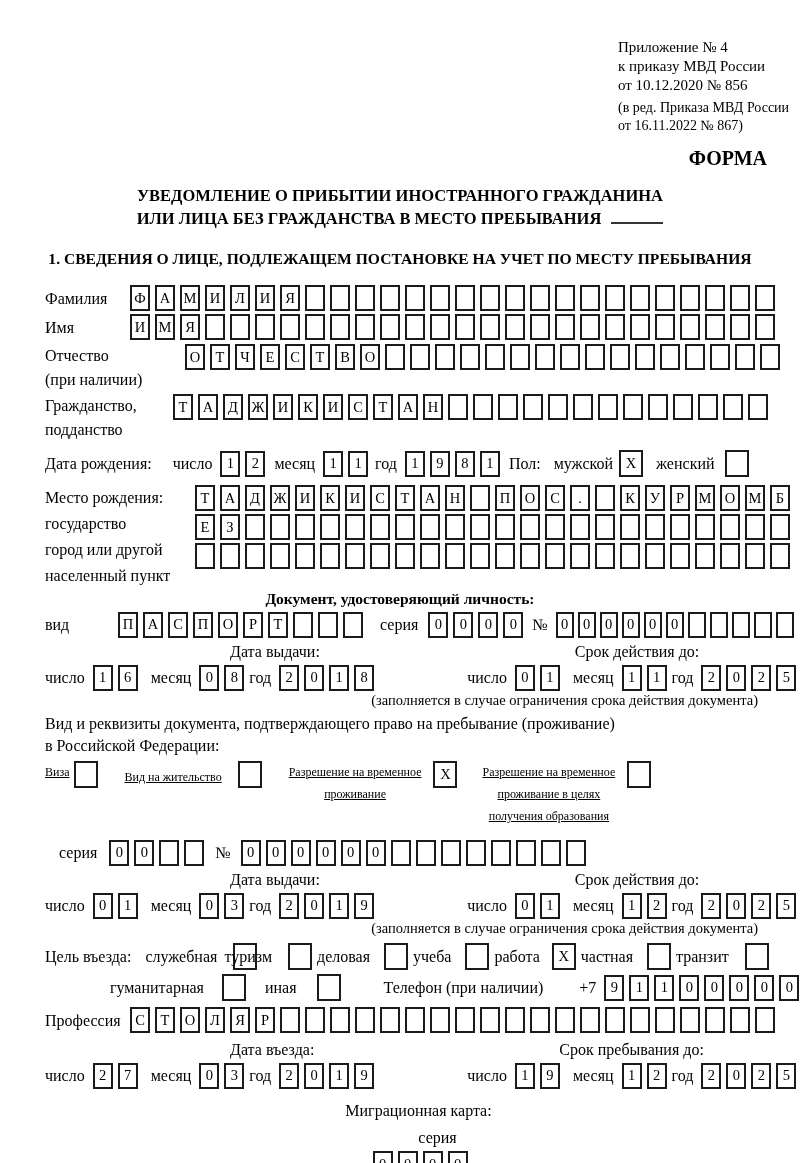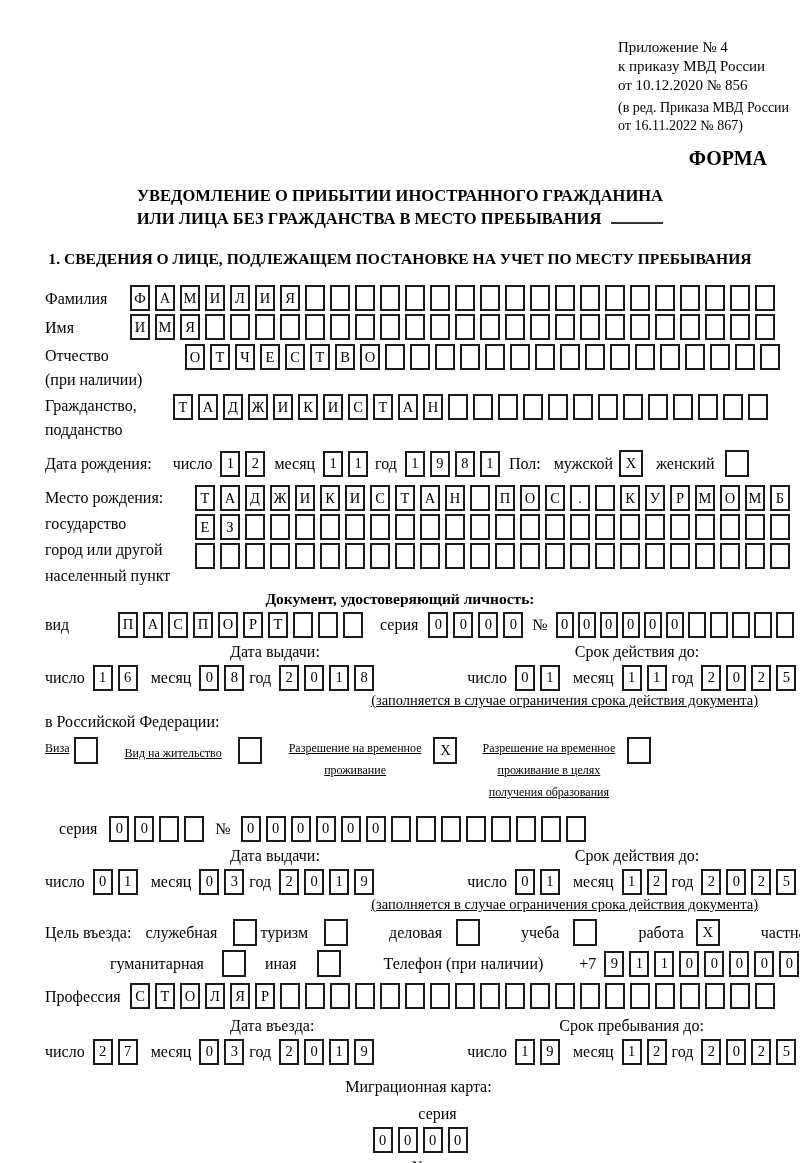--- a/index.html
+++ b/index.html
@@ -14,21 +14,21 @@
   .row{display:flex;align-items:flex-start;margin-left:45px;}
   .lbl{font-size:16px;line-height:27px;flex:none;}
   .cells{display:flex;flex:none;}
   .cell{box-sizing:border-box;display:inline-flex;align-items:center;justify-content:center;
         flex:none;width:20px;height:26px;border:2px solid #1b1b1b;margin-right:5px;
         font-size:14.5px;background:#fff;}
   .tight .cell{width:18px;margin-right:4px;}
   .cb .cell{width:24px;height:27px;}
   .dg{display:flex;align-items:center;font-size:16px;line-height:27px;}
   .dg .lbl{margin-right:8px;}
-  .note{font-size:14.5px;text-decoration:underline;}
+  .note{font-size:14.5px;}
   .stack>div{margin-bottom:3px;}
   .opt{display:flex;align-items:flex-start;}
   .optlbl{font-size:12px;line-height:22px;text-align:center;text-decoration:underline;}
   .caption-row{display:flex;margin-left:45px;font-size:16px;line-height:20px;}
 </style>
 </head>
 <body>
 
 <div class="page">
 
@@ -375,20 +375,21 @@
     <span class="lbl">год</span>
     <span class="cells">
         <span class="cell">2</span>
         <span class="cell">0</span>
         <span class="cell">2</span>
         <span class="cell">5</span>
       </span>
   </div>
   <div class="note" style="text-align:right;margin-right:42px;margin-top:1px;">(заполняется в случае ограничения срока действия документа)</div>
 
+  <div class="row" style="margin-top:6px;font-size:16px;">Вид и реквизиты документа, подтверждающего право на пребывание (проживание)</div>
   <div class="row" style="margin-top:4px;font-size:16px;">в Российской Федерации:</div>
 
   <div class="row" style="margin-top:6px;">
     <span class="opt">
       <span class="optlbl">Виза</span>
       <span class="cells cb" style="margin-left:4px;">
           <span class="cell"></span>
         </span>
     </span>
     <span class="opt" style="margin-left:22px;align-items:flex-end;">
@@ -480,21 +481,21 @@
     <span class="lbl">год</span>
     <span class="cells">
         <span class="cell">2</span>
         <span class="cell">0</span>
         <span class="cell">2</span>
         <span class="cell">5</span>
       </span>
   </div>
   <div class="note" style="text-align:right;margin-right:42px;margin-top:1px;">(заполняется в случае ограничения срока действия документа)</div>
 
-  <div class="row dg" style="margin-top:6px;width:727px;justify-content:space-between;gap:36px;">
+  <div class="row dg" style="margin-top:6px;width:727px;justify-content:space-between;">
     <span class="opt">
       <span class="lbl">Цель въезда:</span>
       <span class="lbl" style="margin-left:6px;">служебная</span>
       <span class="cells cb" style="margin-left:8px;">
           <span class="cell"></span>
         </span>
     </span>
     <span class="opt">
       <span class="lbl">туризм</span>
       <span class="cells cb" style="margin-left:8px;">

